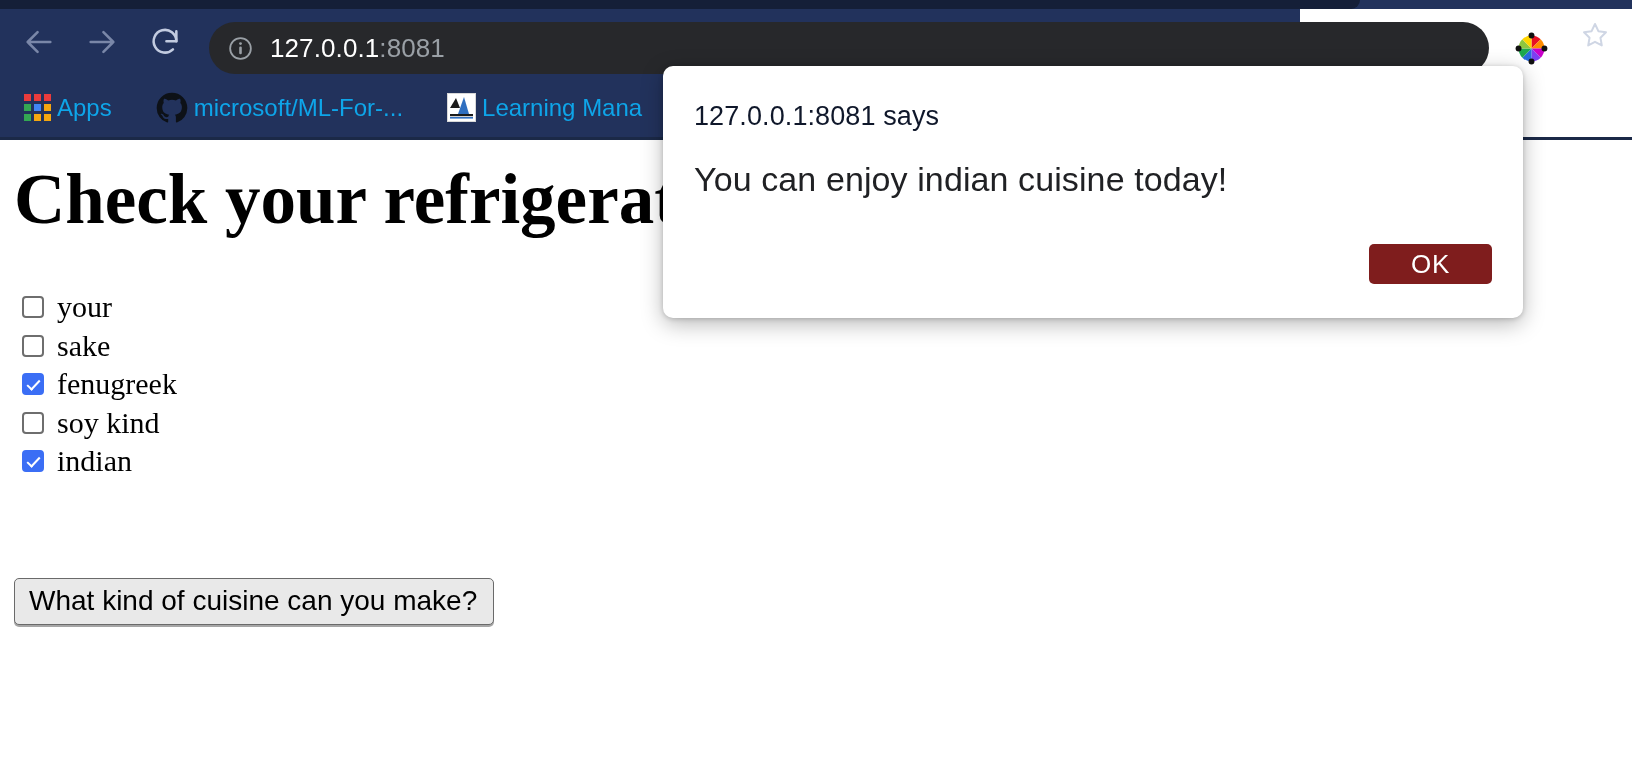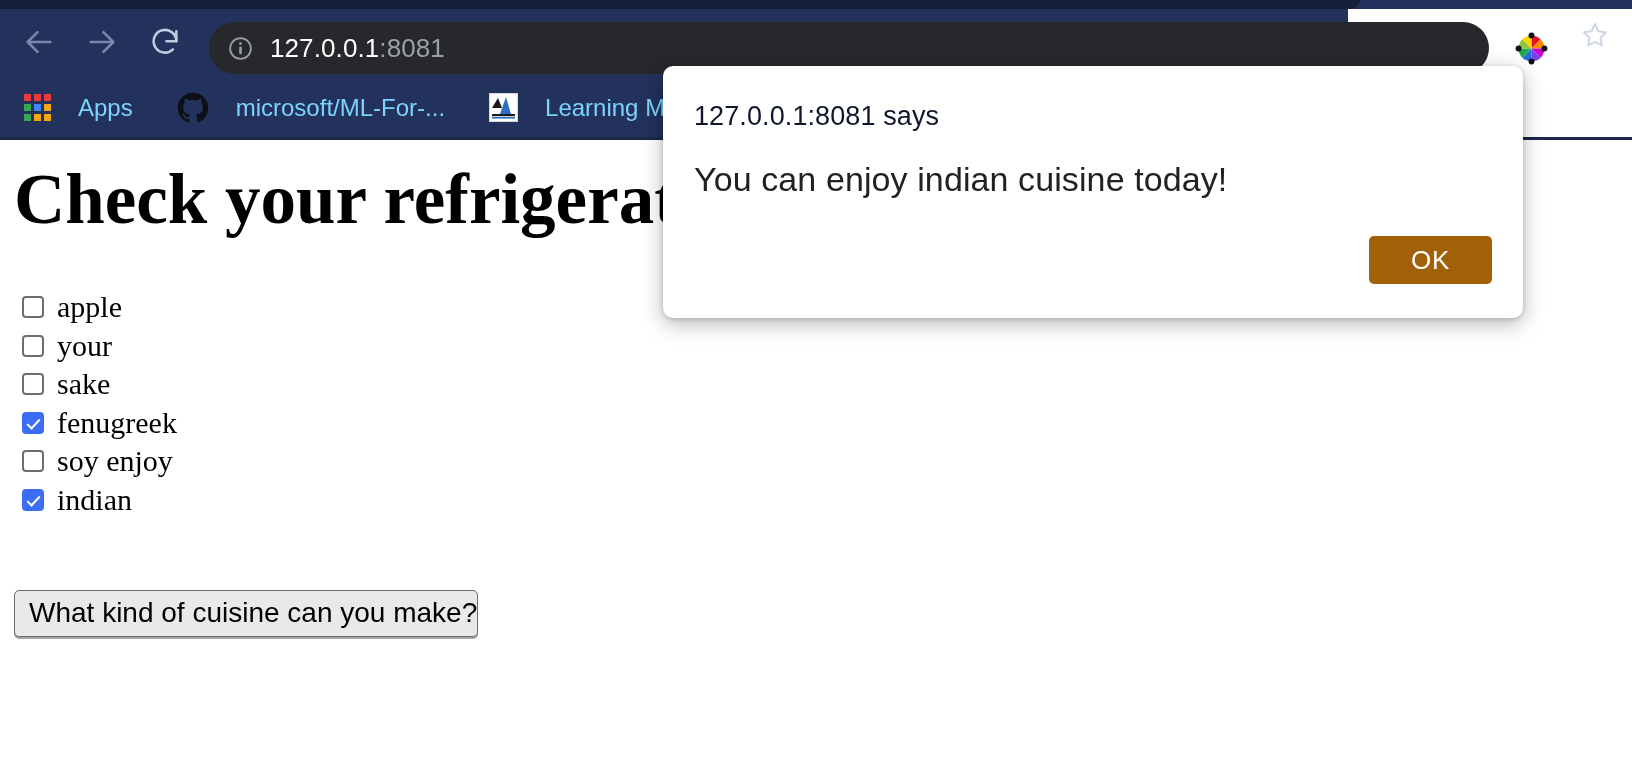--- a/index.html
+++ b/index.html
@@ -15,21 +15,20 @@
     font-family: "Liberation Sans", sans-serif;
   }
 
   
   #browser-chrome {
     position: absolute;
     left: 0; top: 0;
     width: 1300px;
     height: 140px;
     background: #22325c;
-    padding-left: 48px;
   }
   #tab-strip {
     position: absolute;
     left: 0; top: 0;
     width: 1632px;
     height: 9px;
     background: #22325c;
   }
   #tab-strip-active {
     position: absolute;
@@ -109,22 +108,22 @@
   }
   .bookmark-item {
     display: flex;
     align-items: center;
     height: 40px;
     margin-left: 24px;
     white-space: nowrap;
   }
   .bookmark-label {
     font-size: 24px;
-    color: #7dd3fc;
-    margin-left: 27px;
+    color: #0ea5e9;
+    margin-left: 6px;
   }
   #apps-grid-icon {
     width: 27px;
     height: 27px;
     display: grid;
     grid-template-columns: repeat(3, 7px);
     grid-template-rows: repeat(3, 7px);
     gap: 3px;
   }
   #apps-grid-icon i { display: block; width: 7px; height: 7px; }
@@ -207,31 +206,30 @@
     font-family: "Liberation Serif", serif;
     font-size: 30px;
     color: #000000;
     margin-left: 13px;
     line-height: 1;
   }
   #cuisine-button {
     position: absolute;
     left: 14px;
     top: 438px;
-    padding: 7px 0 9px 14px;
+    padding: 7px 16px 9px 14px;
     font-family: "Liberation Sans", sans-serif;
     font-size: 28px;
     color: #000000;
     background: #e9e9e9;
     border: 1.5px solid #6a6a6a;
     border-radius: 5px;
     box-shadow: 0 2px 0 rgba(0,0,0,0.35);
     cursor: pointer;
     line-height: 1.05;
-    margin-top: 12px;
   }
 
   
   #js-dialog {
     position: absolute;
     left: 663px;
     top: 66px;
     width: 860px;
     height: 252px;
     background: #ffffff;
@@ -255,22 +253,22 @@
     font-size: 34px;
     color: #202124;
     letter-spacing: 0.1px;
     white-space: nowrap;
   }
   #dialog-ok-button {
     position: absolute;
     right: 31px;
     bottom: 34px;
     width: 123px;
-    height: 48px;
-    background: #a16207;
+    height: 40px;
+    background: #7f1d1d;
     color: #ffffff;
     border: none;
     border-radius: 5px;
     font-family: "Liberation Sans", sans-serif;
     font-size: 26px;
     letter-spacing: 0.6px;
     cursor: pointer;
   }
 </style>
 </head>
@@ -376,44 +374,40 @@
 
   <div id="chrome-bottom-edge"></div>
 </div>
 
 <div id="page-content">
 
   <h1 id="page-title">Check your refrigerator.</h1>
 
   <div id="ingredient-list">
 
-    <div class="ingredient-row">
-      <input type="checkbox" class="cb" style="">
-      <span class="ingredient-label">apple</span>
-    </div>
 
     <div class="ingredient-row">
       <input type="checkbox" class="cb" style="">
       <span class="ingredient-label">your</span>
     </div>
 
 
     <div class="ingredient-row">
       <input type="checkbox" class="cb" style="">
       <span class="ingredient-label">sake</span>
     </div>
 
     <div class="ingredient-row">
       <input type="checkbox" class="cb" checked="" style="">
       <span class="ingredient-label">fenugreek</span>
     </div>
 
     <div class="ingredient-row">
       <input type="checkbox" class="cb" style="">
-      <span class="ingredient-label">soy enjoy</span>
+      <span class="ingredient-label">soy kind</span>
     </div>
 
     <div class="ingredient-row">
       <input type="checkbox" class="cb" checked="" style="">
       <span class="ingredient-label">indian</span>
     </div>
   </div>
 
   <button id="cuisine-button">What kind of cuisine can you make?</button>
 </div>

